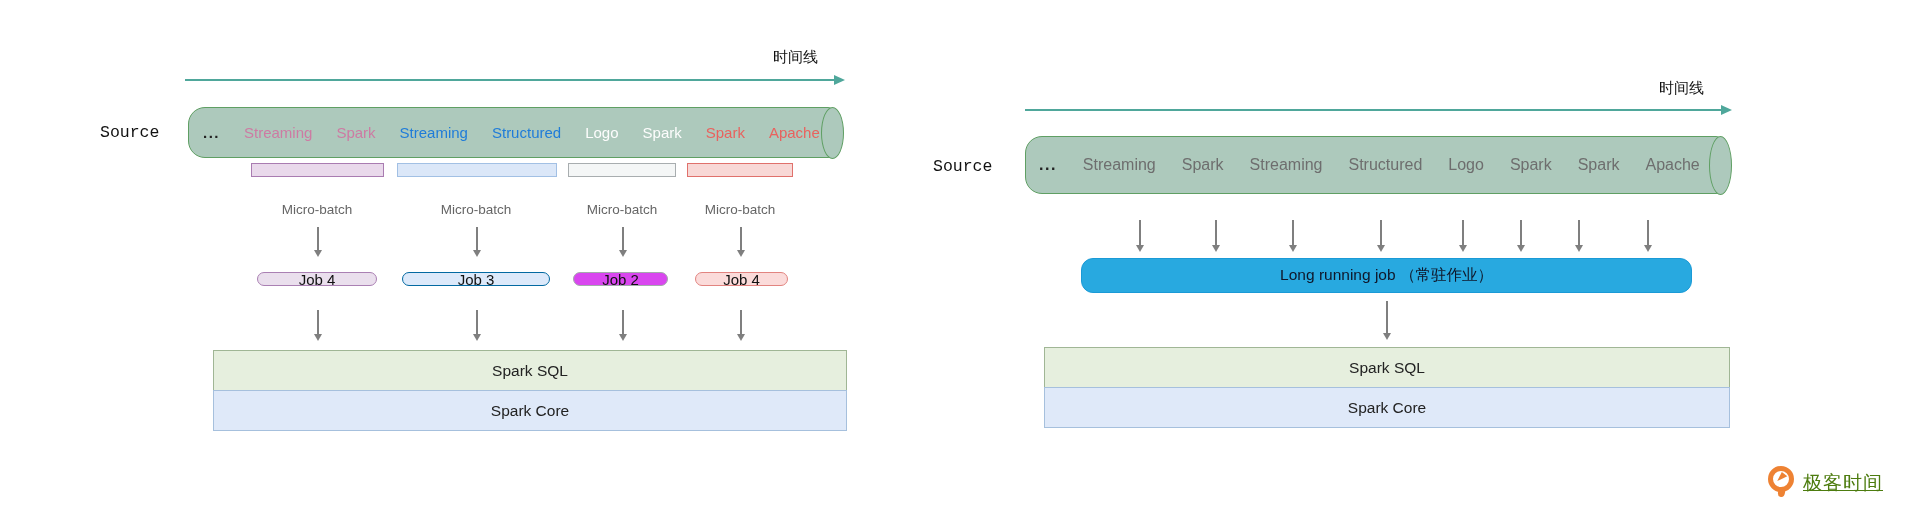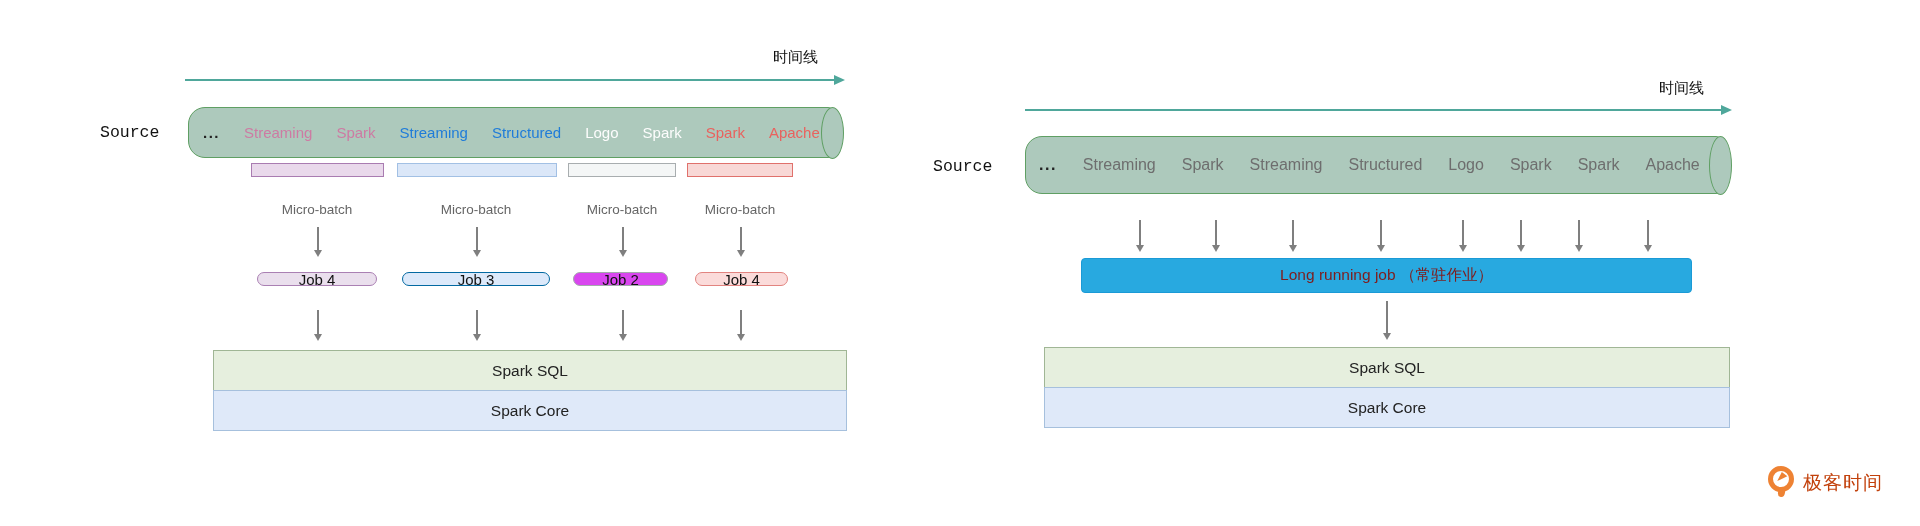--- a/index.html
+++ b/index.html
@@ -48,35 +48,35 @@
   .job.white  { background:#d946ef; border:1px solid #a4aaac; }
   .job.red    { background:#fbdbda; border:1px solid #e28480; }
 
   
   .bar { position:absolute; box-sizing:border-box; display:flex; align-items:center; justify-content:center;
     font-size:15.5px; color:#222222; }
   .bar.sql  { background:#e6efde; border:1px solid #a0b695;text-align:right; }
   .bar.core { background:#dfe9f9; border:1px solid #a6c0dd; }
 
   
-  .long-job { position:absolute; background:#28a9e0; border:1px solid #1a9ad6; border-radius:4px;
+  .long-job { position:absolute; background:#28a9e0; border:1px solid #1a9ad6; border-radius:12px;
     box-sizing:border-box; display:flex; align-items:center; justify-content:center;
-    color:#7f1d1d; font-size:15.5px; }
+    color:#0f172a; font-size:15.5px; }
 
   
   .gt-logo { position:absolute; display:flex; align-items:center; gap:8px; }
   .gt-icon { position:relative; width:27px; height:33px; }
   .gt-ring { position:absolute; left:0; top:0; width:26px; height:26px; border-radius:50%;
     border:5.5px solid #ee8233; box-sizing:border-box; background:#ffffff; }
   .gt-ring::after { content:""; position:absolute; left:5px; top:2px; width:0; height:0;
     border-top:10px solid #ee8233; border-left:2px solid transparent; border-right:5px solid transparent;
     transform:rotate(38deg); }
   .gt-drop { position:absolute; left:10px; bottom:2px; width:7px; height:9px; background:#ee8233;
     border-radius:50% 50% 60% 60%; transform:rotate(10deg); }
-  .gt-text { font-size:19px; color:#c2410c; letter-spacing:1px; white-space:nowrap; }
+  .gt-text { font-size:19px; color:#4d7c0f; letter-spacing:1px; white-space:nowrap;text-decoration:underline; }
 </style>
 </head>
 <body>
 
 <div class="canvas">
 
   <section>
 
     <div class="label tl-label" style="left:773px; top:48px;">时间线</div>
     <div class="h-arrow" style="left:185px; top:79px; width:649px;"></div>

